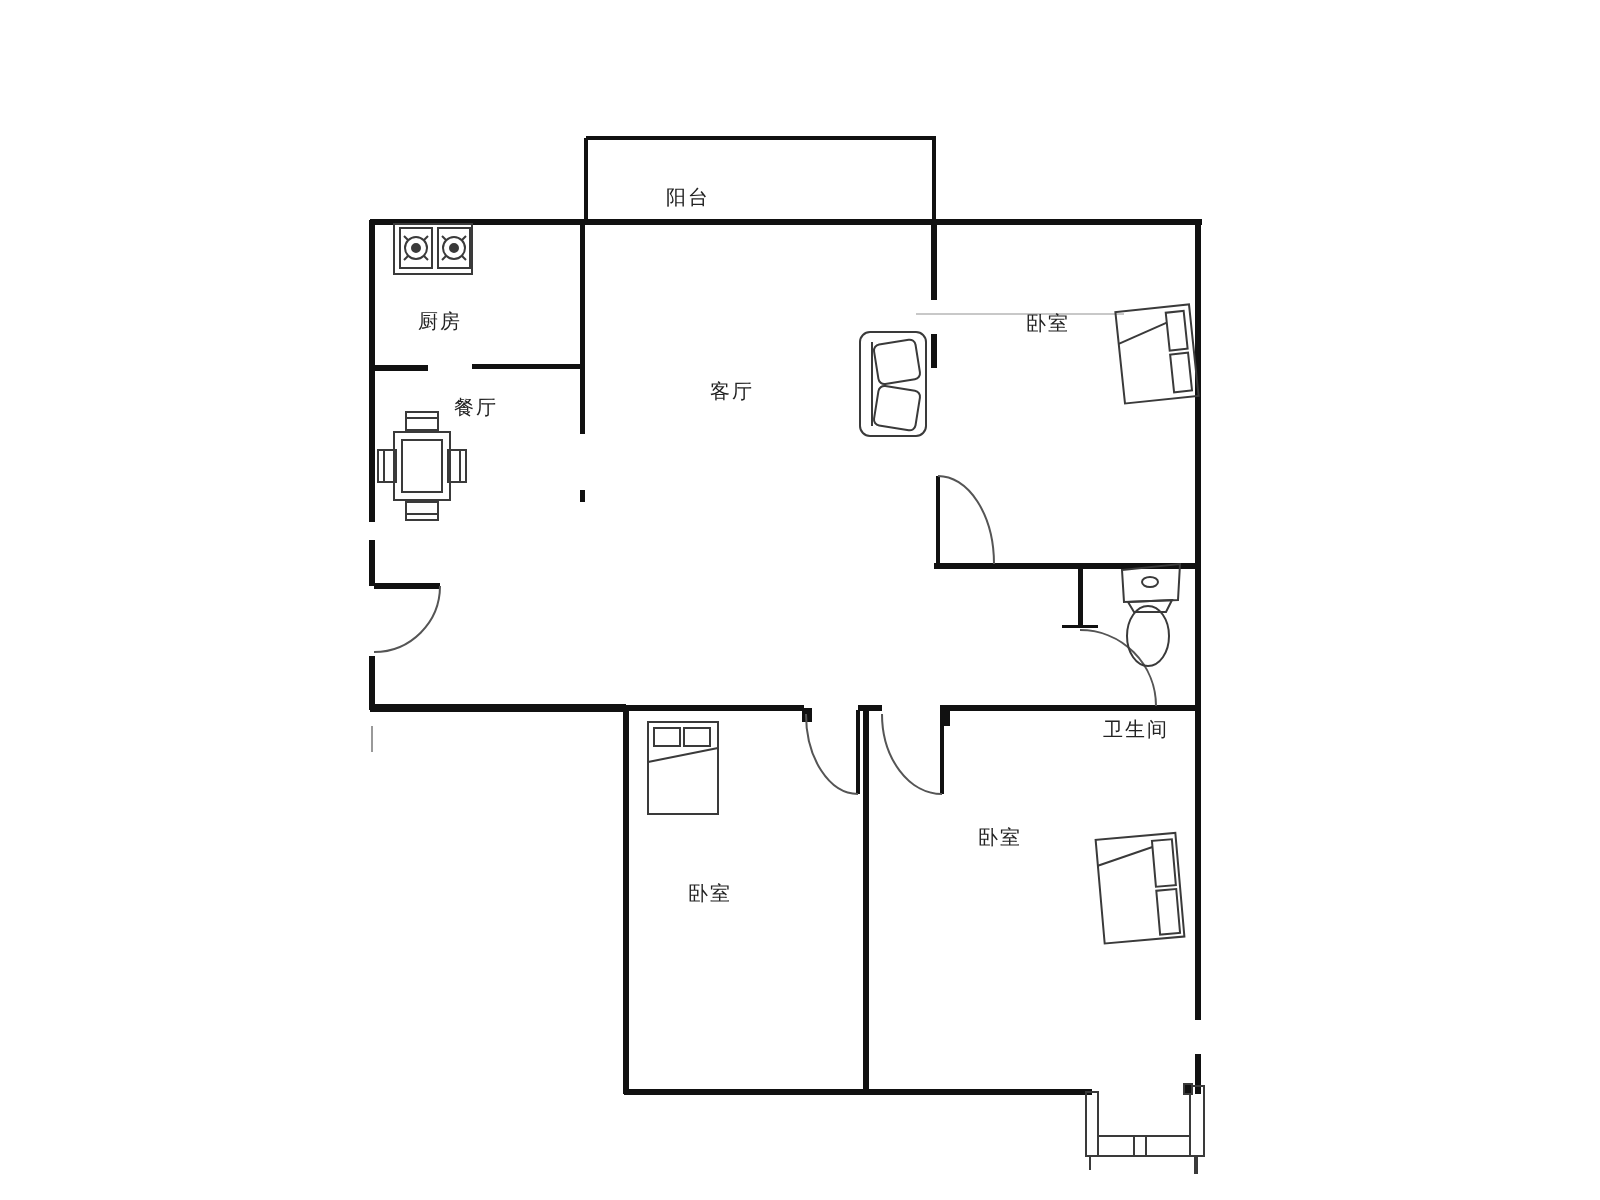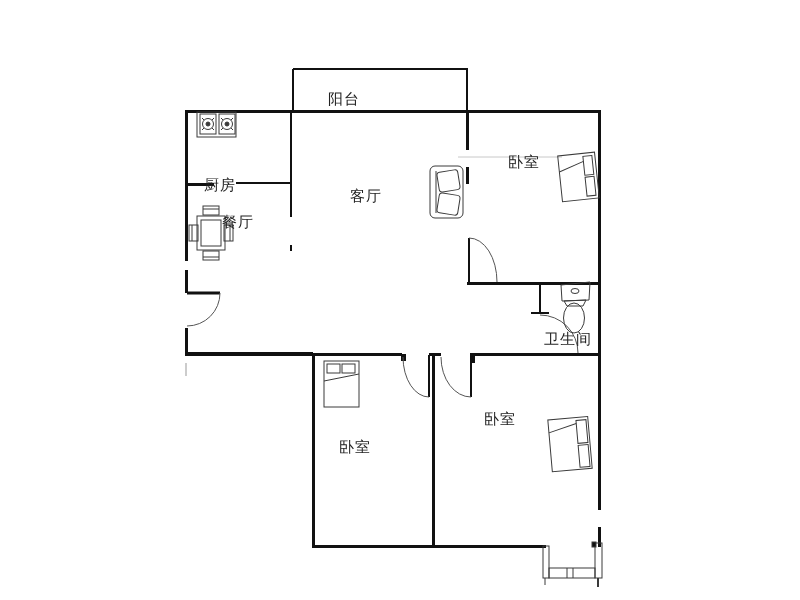--- a/index.html
+++ b/index.html
@@ -1,19 +1,19 @@
 <!DOCTYPE html>
 <html><head>
 <meta charset="utf-8">
 <style>
   html,body{margin:0;padding:0;background:#ffffff;}
   #stage{position:relative;width:800px;height:600px;background:#ffffff;overflow:hidden;
          font-family:"DejaVu Sans",sans-serif;}
   #plan-svg{position:absolute;left:0;top:0;}
-  .room-label{position:absolute;transform:translate(-50%,-50%);font-size:15px;color:#222;
+  .room-label{position:absolute;transform:translate(-50%,-50%);font-size:10px;color:#222;
               white-space:nowrap;letter-spacing:1px;}
 </style>
 </head>
 <body>
 
 <div id="stage">
 
   <svg id="plan-svg" width="800" height="600" viewBox="0 0 800 600">
 
     <g stroke="#111111" fill="none" shape-rendering="crispEdges">
@@ -161,20 +161,20 @@
         <line x1="567" y1="568" x2="567" y2="578"></line>
         <line x1="573" y1="568" x2="573" y2="578"></line>
         <rect x="592" y="542" width="4" height="5" fill="#111111"></rect>
         <line x1="545" y1="578" x2="545" y2="585"></line>
         <line x1="598" y1="578" x2="598" y2="587" stroke-width="2"></line>
       </g>
     </g>
   </svg>
 
   <div class="room-label" style="left:344px;top:99px;">阳台</div>
-  <div class="room-label" style="left:220px;top:161px;margin-top:24px;">厨房</div>
-  <div class="room-label" style="left:238px;top:222px;">餐厅</div>
+  <div class="room-label" style="left:220px;top:161px;">厨房</div>
+  <div class="room-label" style="left:238px;top:204px;">餐厅</div>
   <div class="room-label" style="left:366px;top:196px;">客厅</div>
   <div class="room-label" style="left:524px;top:162px;">卧室</div>
-  <div class="room-label" style="left:568px;top:339px;">卫生间</div>
+  <div class="room-label" style="left:568px;top:365px;">卫生间</div>
   <div class="room-label" style="left:355px;top:447px;">卧室</div>
   <div class="room-label" style="left:500px;top:419px;">卧室</div>
 </div>
 
 </body></html>

